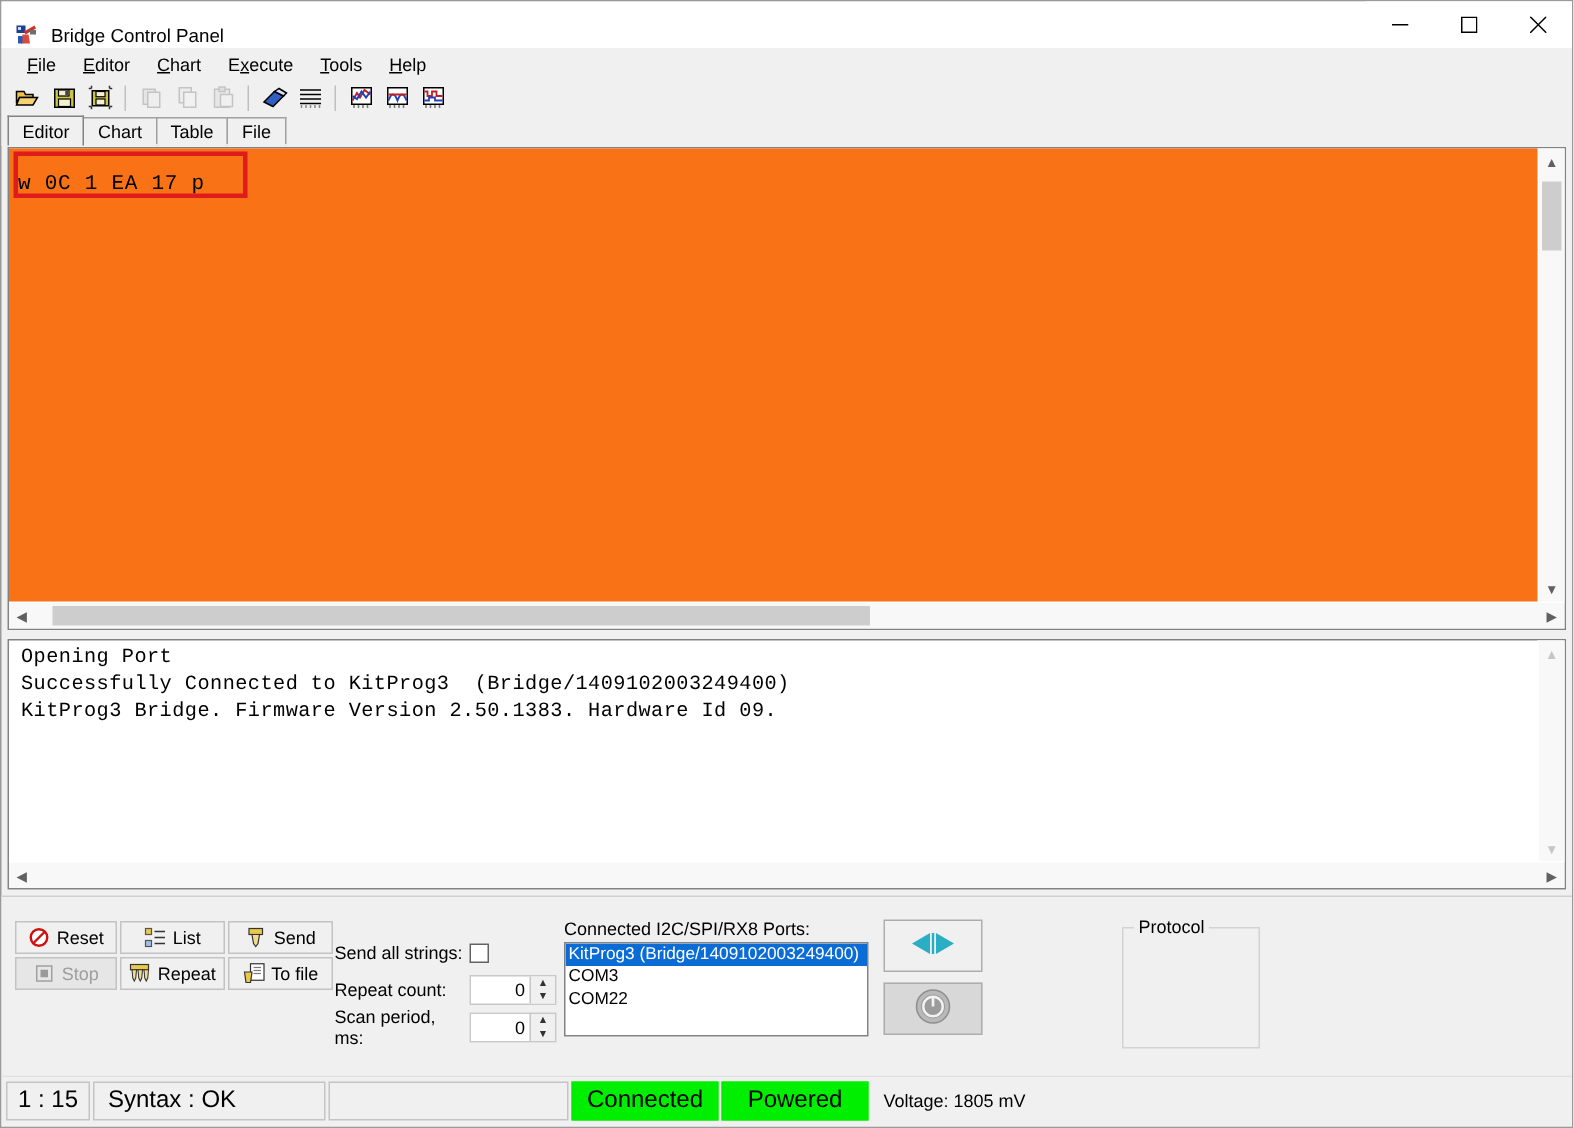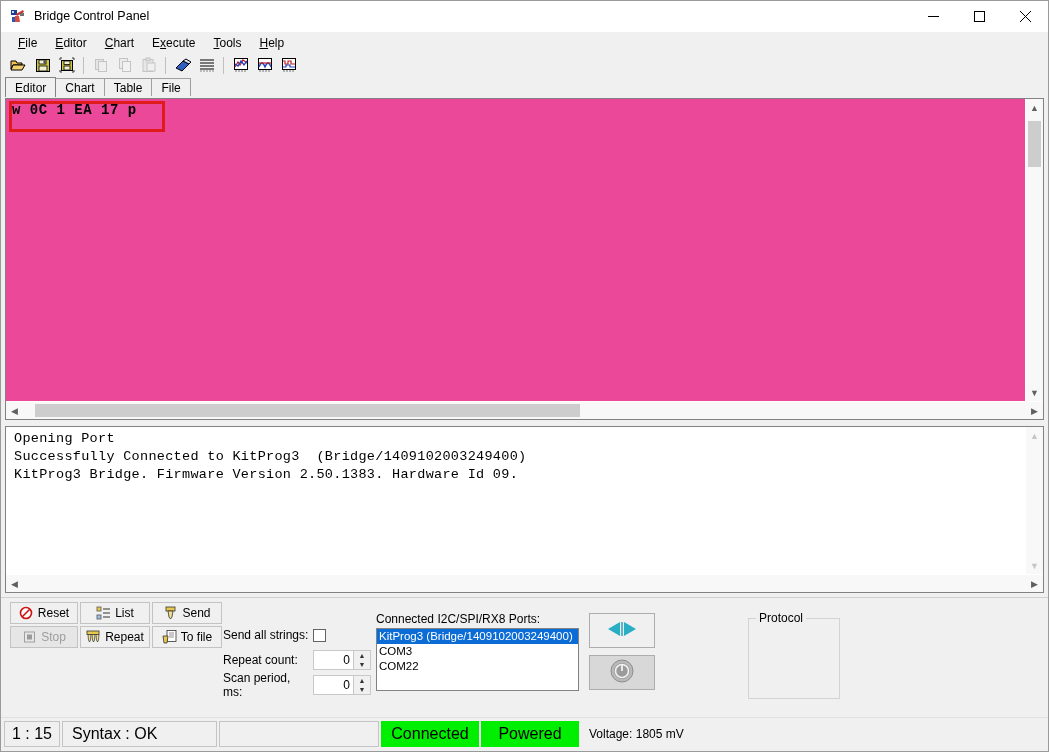--- a/index.html
+++ b/index.html
@@ -26,21 +26,21 @@
     box-sizing: border-box;
     display: flex;
     flex-direction: column;
   }
 
   
   .titlebar {
     height: 30px;
     background: #ffffff;
     display: flex;
-    align-items: center;
+    align-items: flex-end;
     flex: 0 0 auto;
     border-bottom: 1px solid #ffffff;
   }
   .app-icon {
     width: 16px; height: 16px;
     margin-left: 9px; margin-right: 8px;
     position: relative;
     flex: 0 0 auto;
   }
   .title-text {
@@ -142,25 +142,24 @@
     flex-direction: column;
     position: relative;
   }
   .editor-body {
     flex: 1 1 auto;
     display: flex;
     min-height: 0;
   }
   .editor-text-area {
     flex: 1 1 auto;
-    background: #ec4899;
+    background: #f97316;
     position: relative;
     overflow: hidden;
-    padding: 3px 0 0 6px;
-    font-weight: bold;
+    padding: 16px 0 0 6px;
   }
   .code-line {
     font-family: "Liberation Mono", "DejaVu Sans Mono", monospace;
     font-size: 14px;
     letter-spacing: 0.5px;
     white-space: pre;
     line-height: 17px;
     color: #000;
   }
   .red-highlight {
@@ -244,21 +243,21 @@
   
   .controls {
     flex: 1 1 auto;
     margin: 4px 0 0 0;
     border-top: 1px solid #d0d0d0;
     background: #f0f0f0;
     position: relative;
   }
   .ctl-buttons {
     position: absolute;
-    left: 9px; top: 4px;
+    left: 9px; top: 16px;
     display: grid;
     grid-template-columns: 68px 70px 70px;
     grid-gap: 2px;
   }
   .ctl-btn {
     height: 22px;
     border: 1px solid #c3c3c3;
     background: #f0f0f0;
     display: flex;
     align-items: center;

